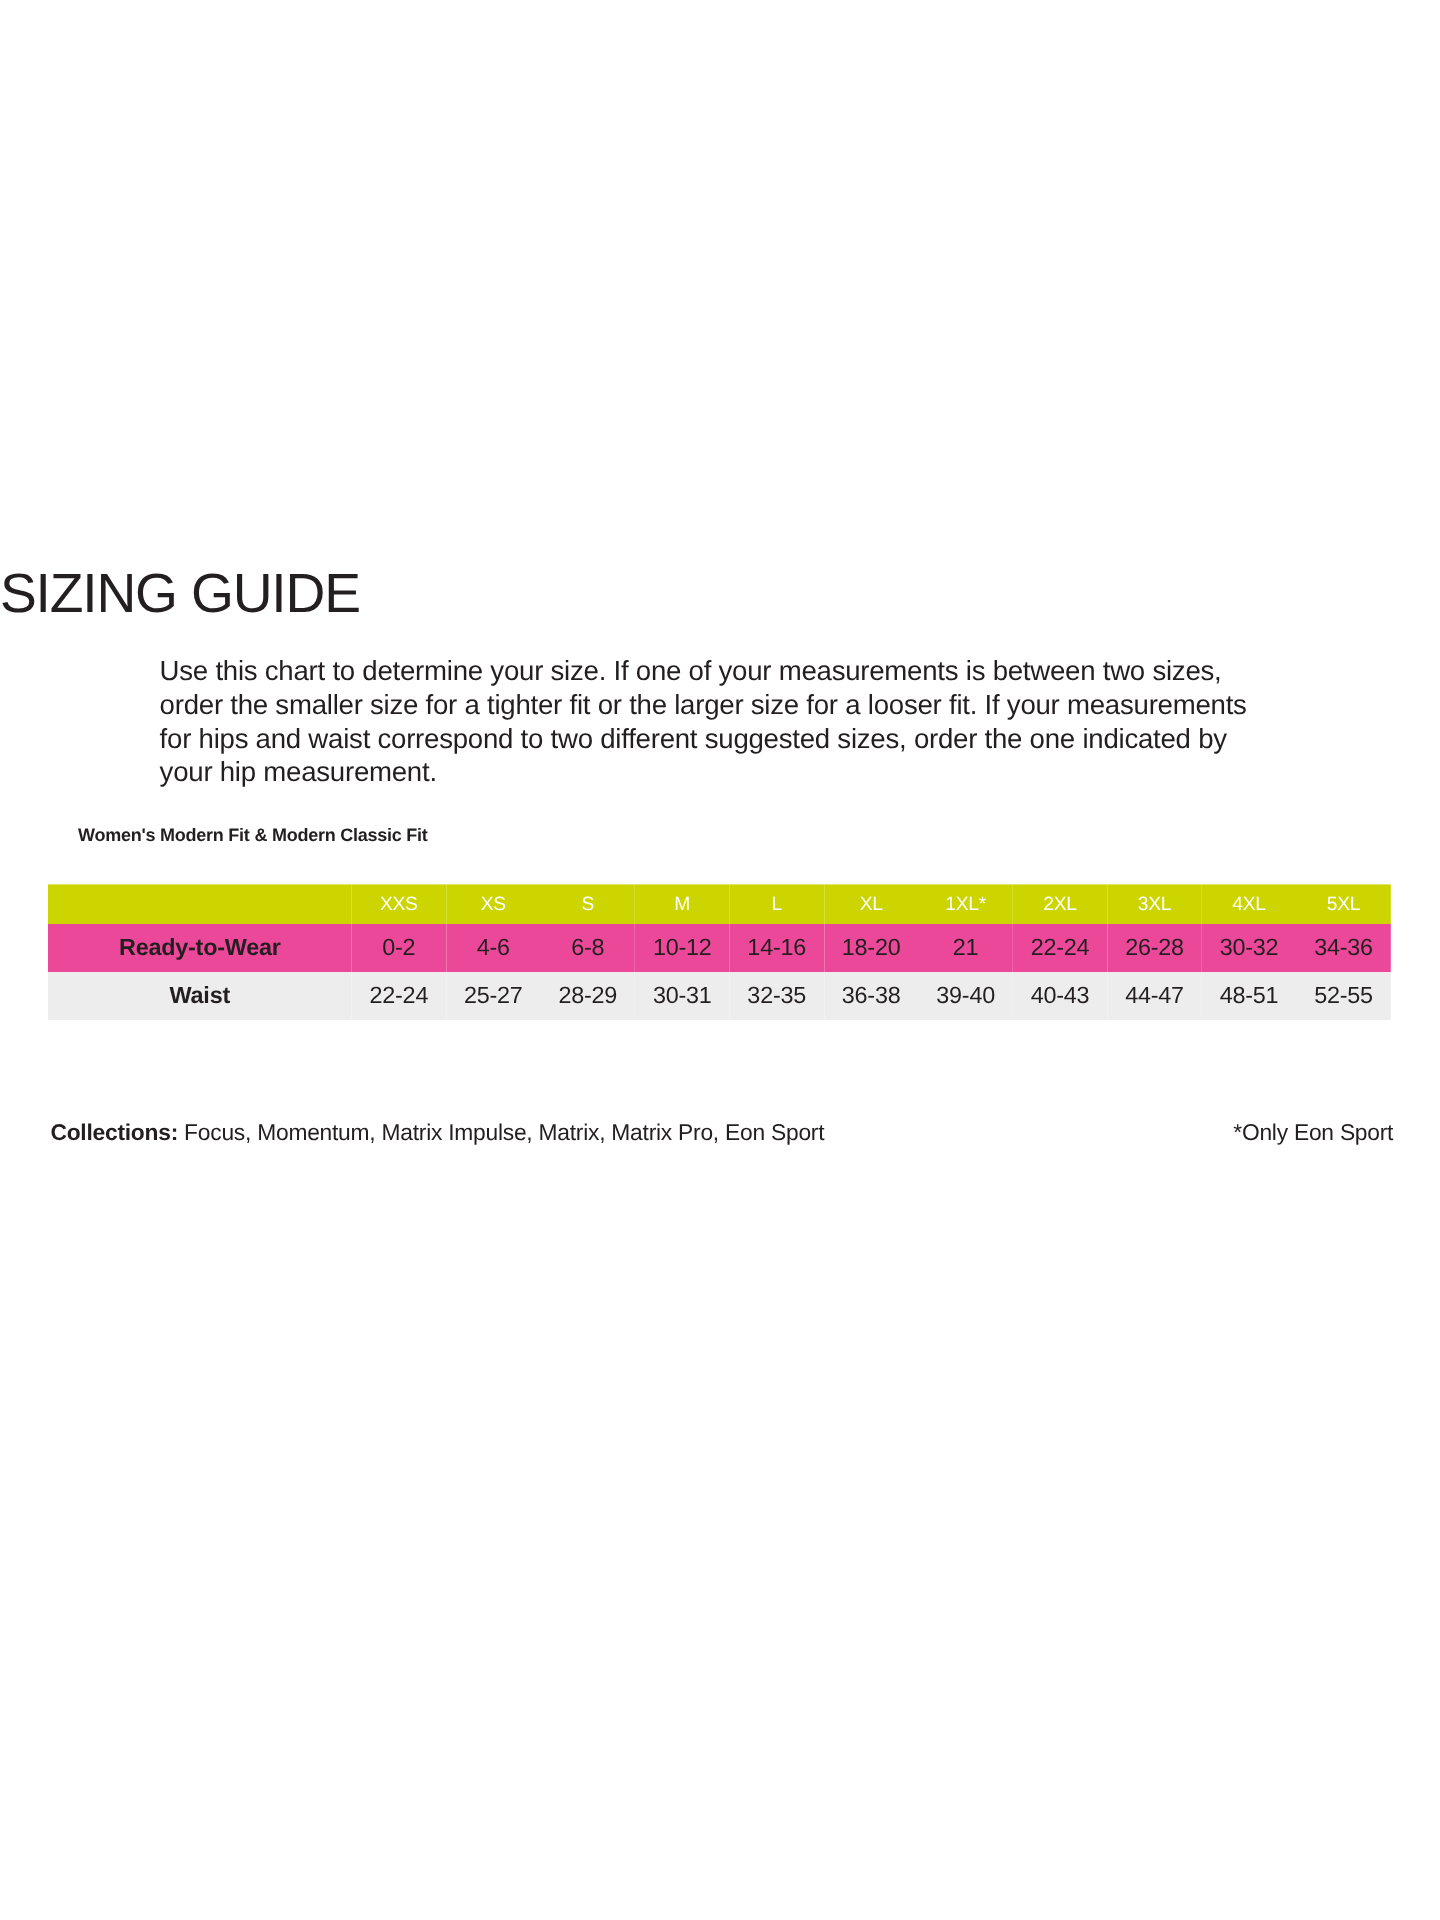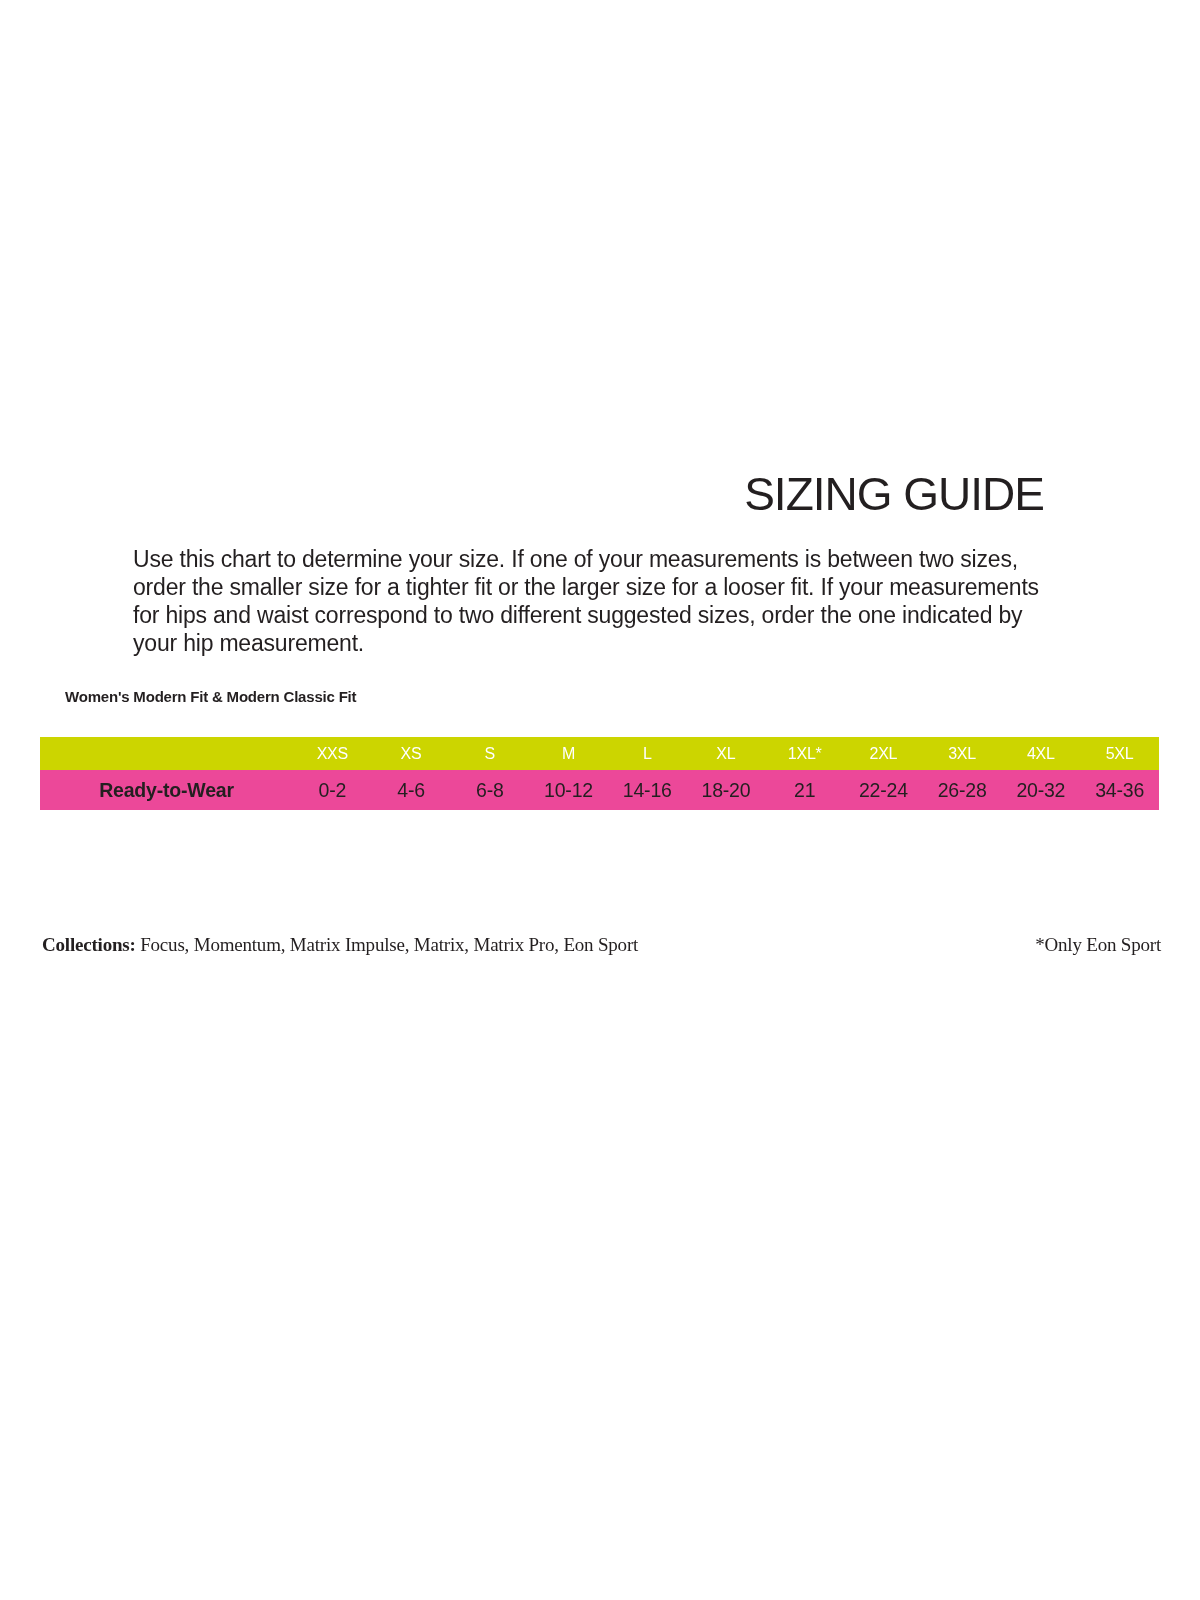--- a/index.html
+++ b/index.html
@@ -15,21 +15,21 @@
     position: relative;
     font-family: "Liberation Sans", sans-serif;
     color: var(--text);
     overflow: hidden;
   }
   .doc-title {
     position: absolute;
     top: 467px;
     left: 0;
     width: 1044px;
-    text-align: right;
+    text-align: left;
     font-size: 46px;
     font-weight: 400;
     letter-spacing: -1px;
     color: var(--text);
   }
   .intro {
     position: absolute;
     top: 545px;
     left: 133px;
     width: 918px;
@@ -76,21 +76,20 @@
   .footer {
     position: absolute;
     top: 934px;
     left: 42px;
     width: 1119px;
     display: flex;
     justify-content: space-between;
     font-size: 19px;
     letter-spacing: -0.2px;
     color: var(--text);
-    font-family: Liberation Serif, serif;
   }
   .footer .collections-label { font-weight: 700; }
 </style>
 </head>
 <body>
 
 <h1 class="doc-title">SIZING GUIDE</h1>
 
 <p class="intro">Use this chart to determine your size. If one of your measurements is between two sizes, order the smaller size for a tighter fit or the larger size for a looser fit. If your measurements for hips and waist correspond to two different suggested sizes, order the one indicated by your hip measurement.</p>
 
@@ -132,22 +131,36 @@
       <td class="row-label">Ready-to-Wear</td>
       <td>0-2</td>
       <td>4-6</td>
       <td>6-8</td>
       <td>10-12</td>
       <td>14-16</td>
       <td>18-20</td>
       <td>21</td>
       <td>22-24</td>
       <td>26-28</td>
-      <td>20-32</td>
+      <td>30-32</td>
       <td>34-36</td>
+    </tr>
+    <tr>
+      <td class="row-label">Waist</td>
+      <td>22-24</td>
+      <td>25-27</td>
+      <td>28-29</td>
+      <td>30-31</td>
+      <td>32-35</td>
+      <td>36-38</td>
+      <td>39-40</td>
+      <td>40-43</td>
+      <td>44-47</td>
+      <td>48-51</td>
+      <td>52-55</td>
     </tr>
   </tbody>
 </table>
 
 <div class="footer">
   <div><span class="collections-label">Collections:</span><span> Focus, Momentum, Matrix Impulse, Matrix, Matrix Pro, Eon Sport</span></div>
   <div>*Only Eon Sport</div>
 </div>
 
 </body></html>

